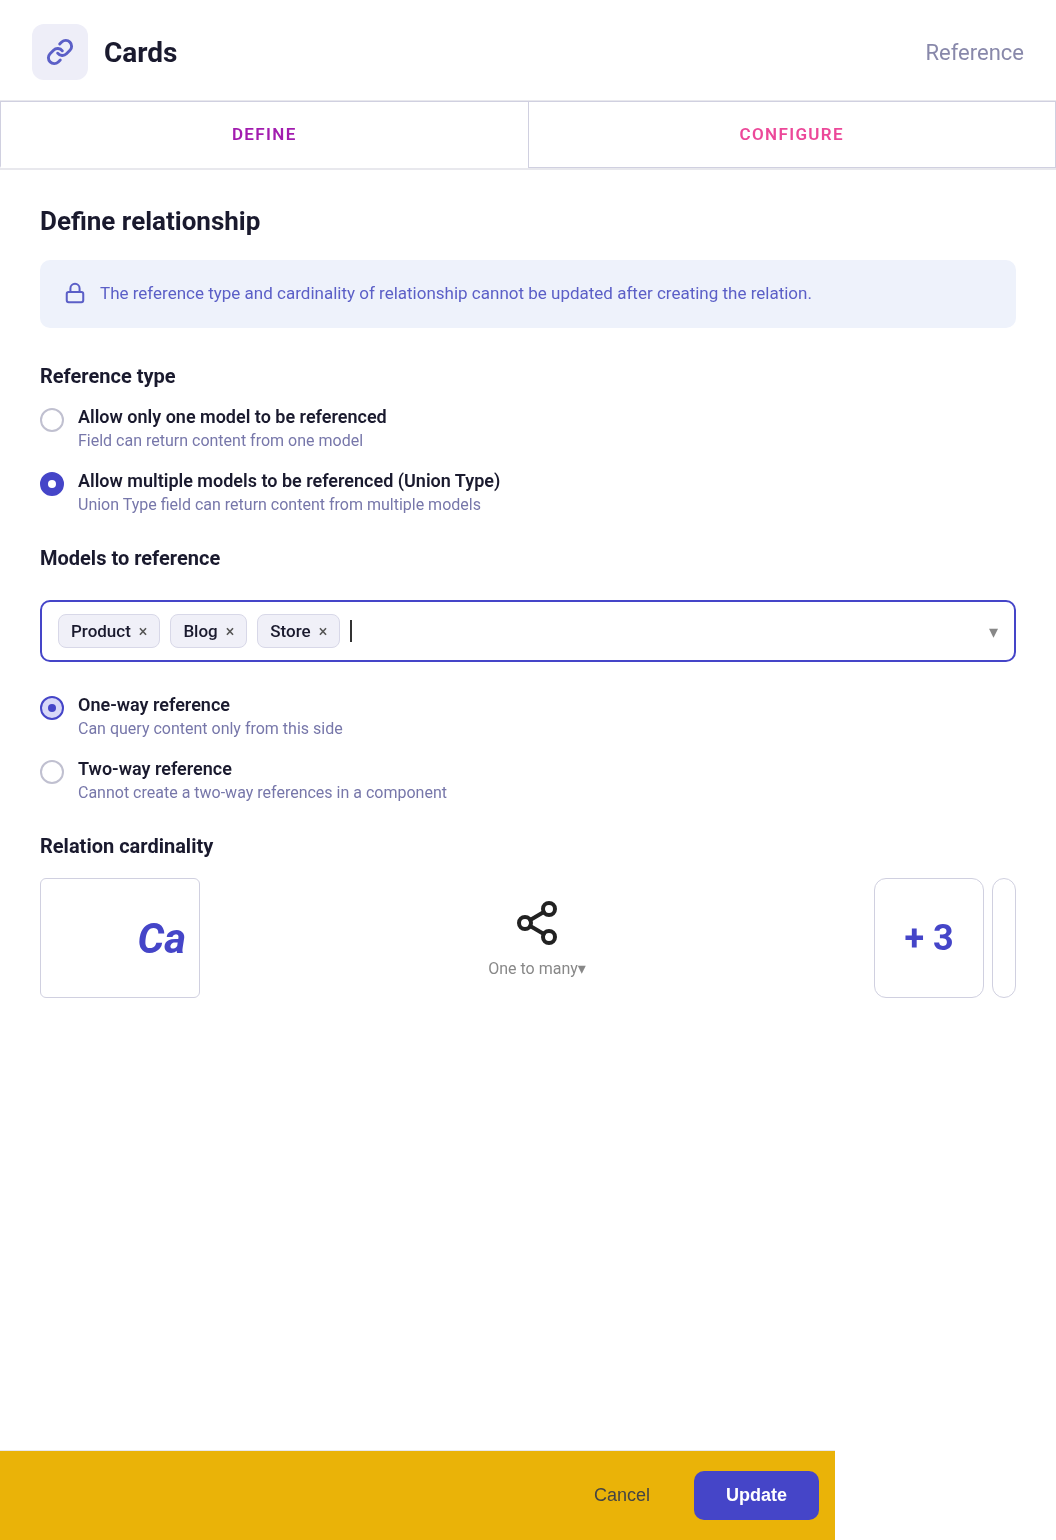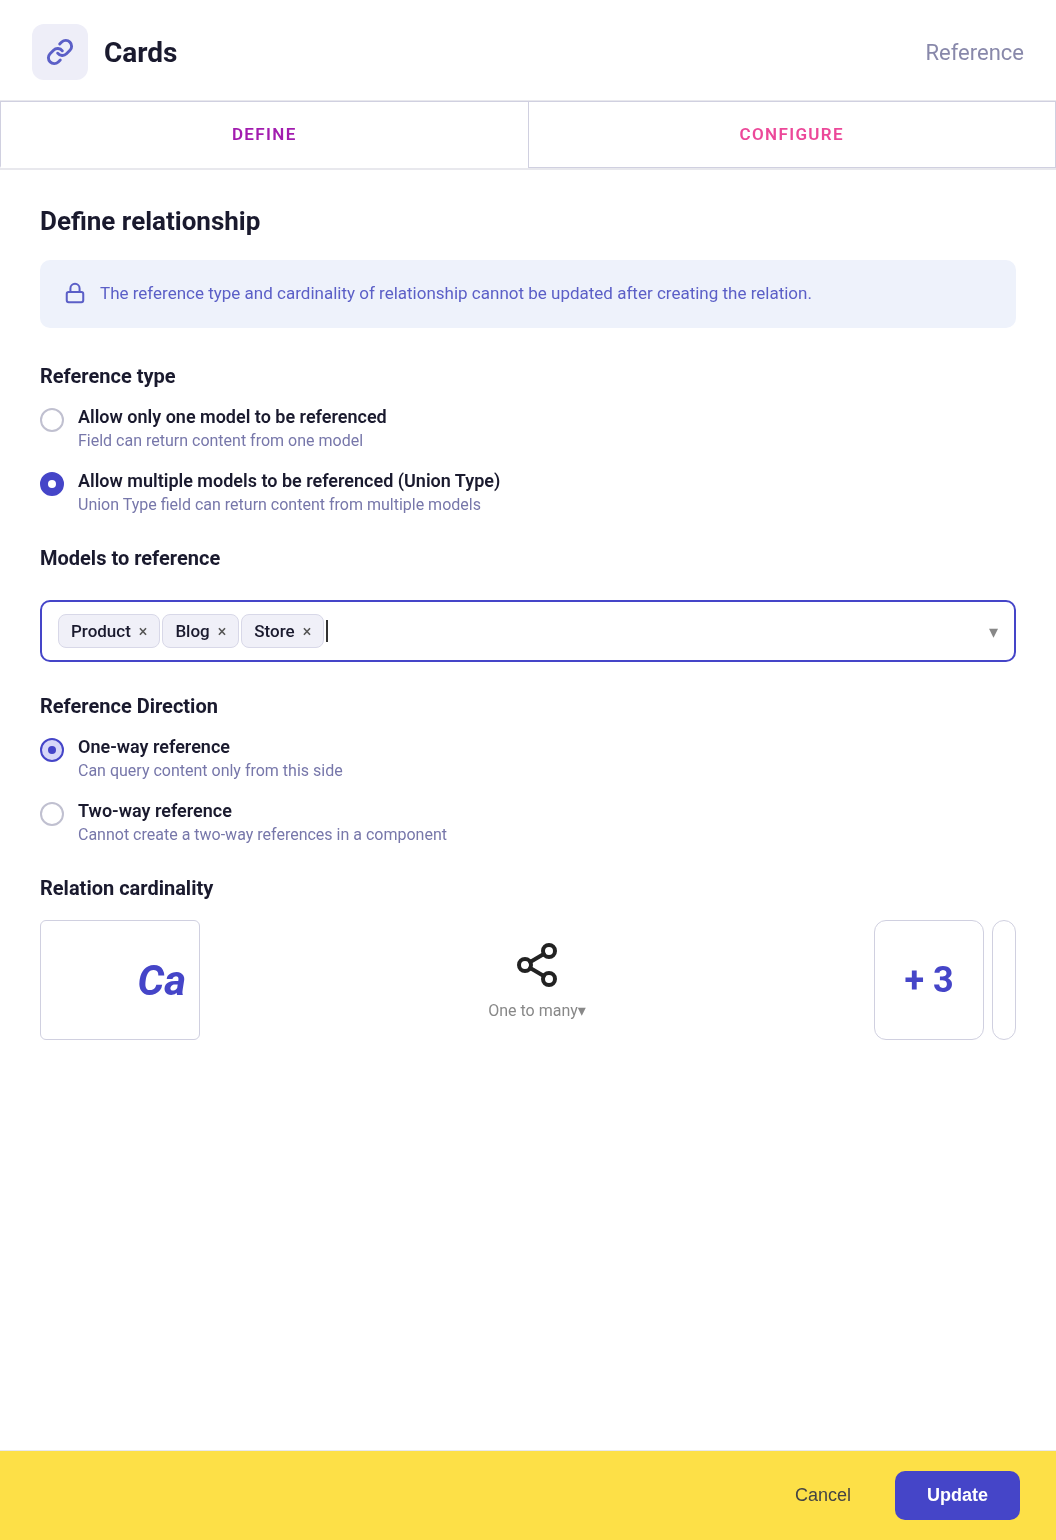--- a/index.html
+++ b/index.html
@@ -197,21 +197,21 @@
     .models-section {
       margin-bottom: 32px;
     }
 
     .models-input {
       border: 2px solid #4545c8;
       border-radius: 10px;
       padding: 12px 16px;
       display: flex;
       align-items: center;
-      gap: 2px;
+      gap: 10px;
       flex-wrap: wrap;
       min-height: 58px;
       margin-top: 30px;
     }
 
     .model-tag {
       display: flex;
       align-items: center;
       gap: 8px;
       background: #f0f0f8;
@@ -307,24 +307,24 @@
     .cardinality-plus {
       font-size: 36px;
       font-weight: 700;
       color: #4545c8;
     }
 
     .footer {
       position: fixed;
       bottom: 0;
       left: 0;
-      width: 1056px;
-      background: #fde047;
+      width: 835px;
+      background: #eab308;
       border-top: 1px solid #e8e8ed;
-      padding: 20px 36px;
+      padding: 20px 16px;
       display: flex;
       align-items: center;
       justify-content: flex-end;
       gap: 20px;
     }
 
     .cancel-btn {
       font-size: 18px;
       color: #444;
       background: none;
@@ -414,21 +414,20 @@
       </div>
       <div class="model-tag">
         <span>Store</span>
         <span class="model-tag-x">×</span>
       </div>
       <span class="models-input-cursor"></span>
       <span class="models-dropdown-arrow">▾</span>
     </div>
   </div>
 
-  <div class="subsection-title">Reference Direction</div>
 
   <div class="radio-group">
 
     <div class="radio-option">
       <div class="radio-circle partial"></div>
       <div class="radio-text-group">
         <span class="radio-label">One-way reference</span>
         <span class="radio-sublabel">Can query content only from this side</span>
       </div>
     </div>

